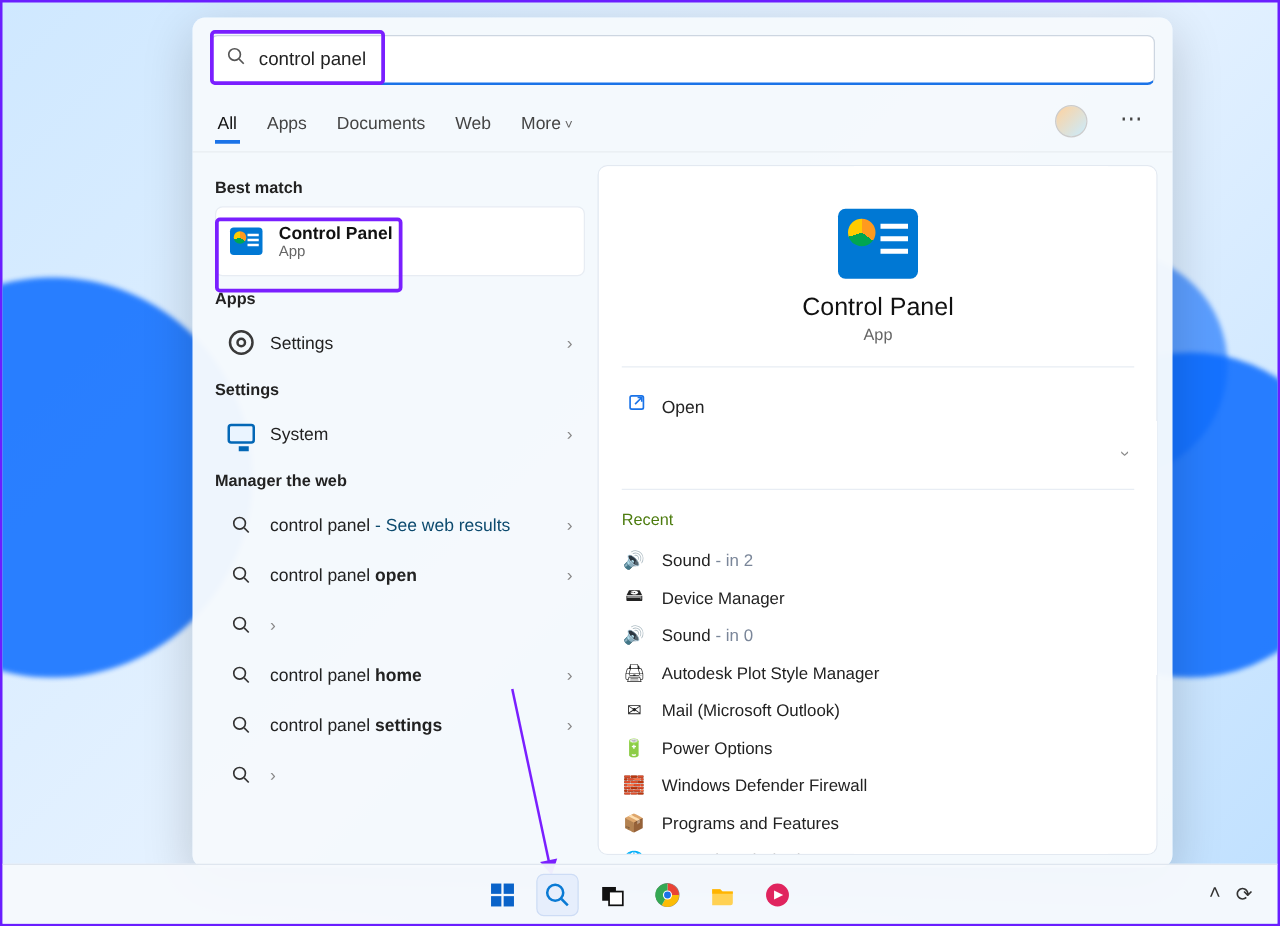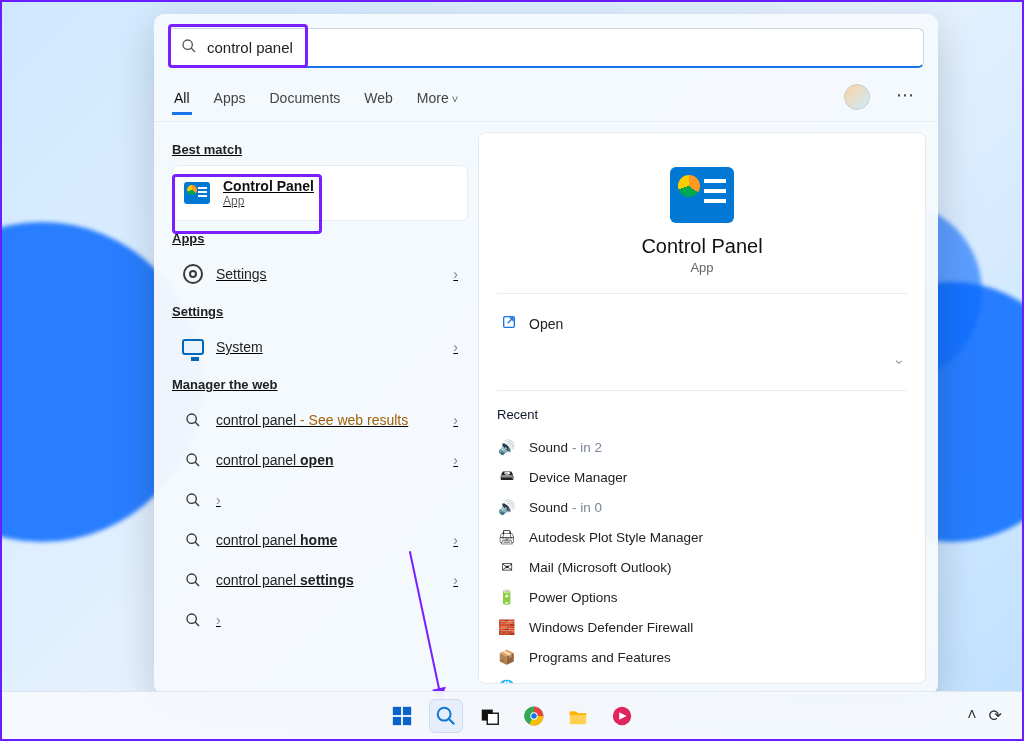--- a/index.html
+++ b/index.html
@@ -56,21 +56,21 @@
   .tabs-spacer { flex: 1; }
   .avatar {
     width: 26px; height: 26px; border-radius: 50%;
     background: linear-gradient(135deg,#ffd29e,#c9ecff);
     border: 1px solid #ccc;
   }
   .ellipsis { font-size: 18px; color: #444; padding: 0 6px; cursor: pointer; }
 
   
   .body { flex: 1; display: flex; overflow: hidden; }
-  .left { width: 320px; padding: 10px 6px 10px 18px; overflow-y: auto; text-decoration: underline; }
+  .left { width: 320px; padding: 10px 6px 10px 18px; overflow-y: auto; }
   .right {
     flex: 1;
     margin: 10px 12px 10px 4px;
     background: #fff;
     border-radius: 8px;
     border: 1px solid #e3e9f1;
     padding: 20px 18px;
     overflow-y: auto;
   }
 
@@ -94,21 +94,21 @@
   .result .title { font-size: 14px; color: #111; font-weight: 600; }
   .result .sub { font-size: 12px; color: #666; }
 
   .list-item {
     display: flex; align-items: center;
     height: 40px; padding: 0 10px;
     cursor: pointer;
   }
   .list-item .ico { width: 22px; height:22px; margin-right: 12px; display:flex;align-items:center;justify-content:center; color:#444; }
   .list-item .label { flex: 1; font-size: 14px; color: #222; }
-  .list-item .label .dim { color: #a16207; font-weight: 400; }
+  .list-item .label .dim { color: #0c4a6e; font-weight: 400; }
   .list-item .label b { font-weight: 600; }
   .list-item .chev { color: #888; font-size: 14px; }
 
   
   .preview-icon {
     width: 64px; height: 56px; margin: 14px auto 12px;
     background: #0078d4; border-radius: 6px; position: relative;
   }
   .preview-icon::before {
     content: ""; position:absolute; left:8px; top:8px;
@@ -118,21 +118,21 @@
   .preview-icon::after {
     content:""; position:absolute; right:8px; top:12px; width:22px; height:4px; background:#fff; box-shadow:0 10px 0 #fff, 0 20px 0 #fff;
   }
   .preview-title { text-align:center; font-size: 20px; font-weight: 500; color:#111; }
   .preview-sub { text-align:center; font-size: 13px; color:#666; margin-top:2px; margin-bottom: 18px; }
   .divider { height:1px; background:#e8edf4; margin: 10px 0; }
   .open-row { display:flex; align-items:center; padding: 10px 4px; }
   .open-row .oic { color:#1a73e8; margin-right: 12px; }
   .open-row .olab { flex:1; font-size:14px; color:#222; }
   .open-row .ochev { color:#888; transform: rotate(90deg); font-size: 14px;}
-  .recent-head { font-size:13px; color:#0f172a; margin: 16px 0 10px; }
+  .recent-head { font-size:13px; color:#4d7c0f; margin: 16px 0 10px; }
   .recent-item { display:flex; align-items:center; height: 30px; font-size: 13.5px; color:#222; }
   .recent-item .ric { width:20px; height:20px; margin-right: 12px; display:flex;align-items:center;justify-content:center; font-size:14px; }
   .recent-item .suffix { color:#7a8699; margin-left: 4px; }
 
   
   .taskbar {
     position: absolute; left: 0; right: 0; bottom: 0;
     height: 48px;
     background: rgba(246,249,253,.95);
     border-top: 1px solid #dfe6ef;

